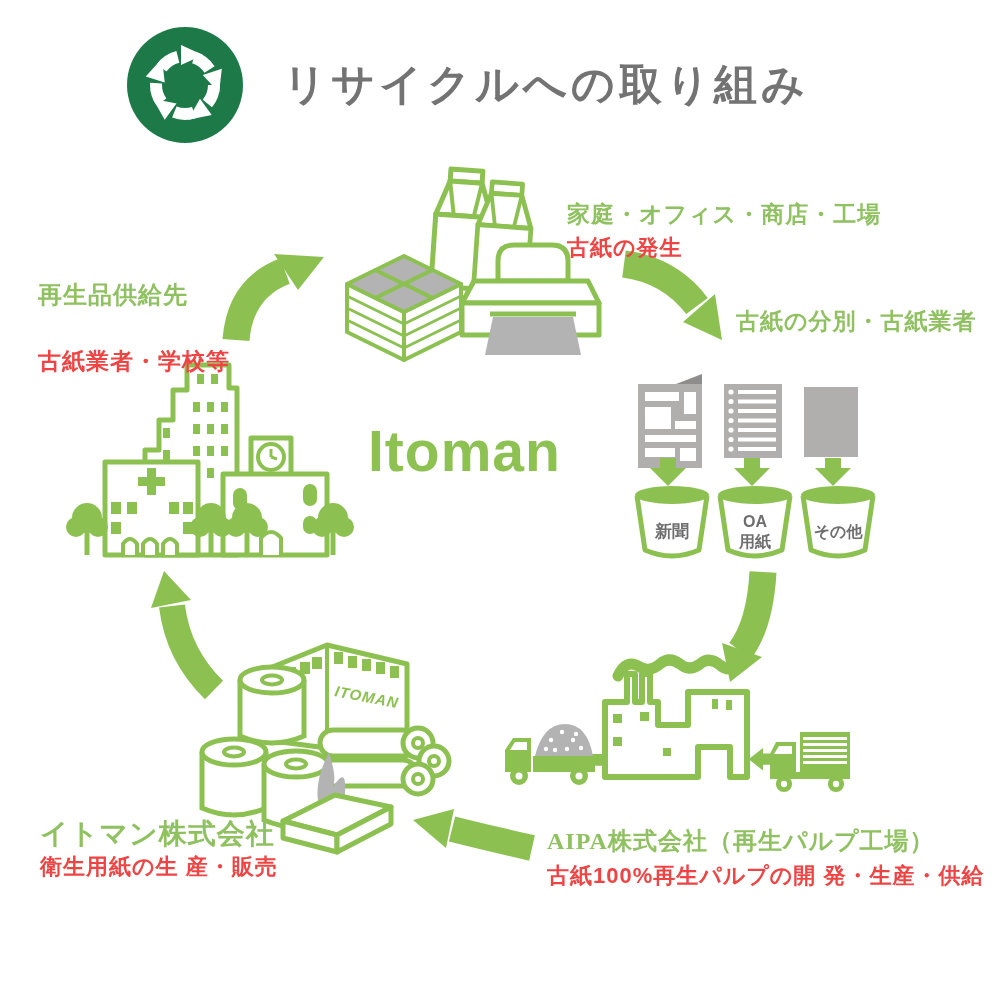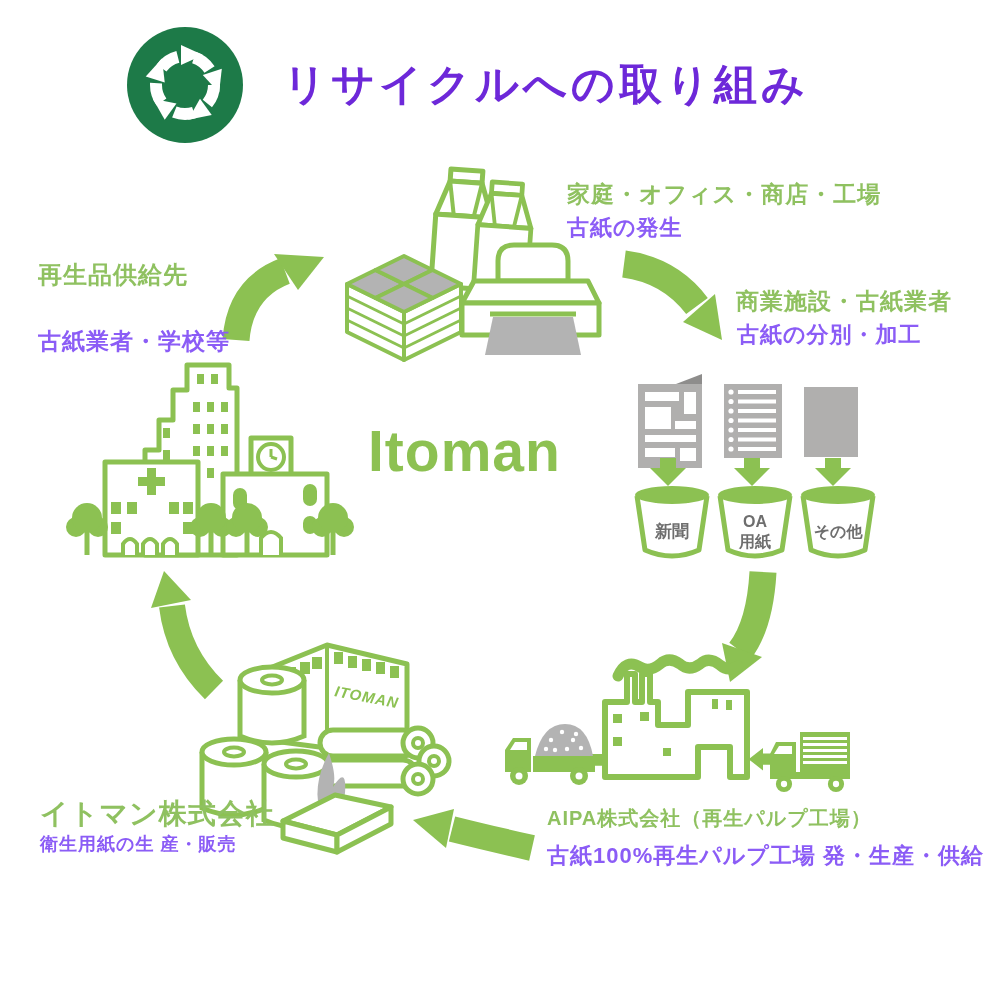--- a/index.html
+++ b/index.html
@@ -1,26 +1,26 @@
 <!DOCTYPE html>
 <html><head>
 <meta charset="utf-8">
 <style>
   html,body{margin:0;padding:0;background:#fff;}
   .canvas{
     position:relative;width:1000px;height:1000px;background:#fff;overflow:hidden;
     font-family:"Liberation Sans","DejaVu Sans",sans-serif;
   }
   .art{position:absolute;left:0;top:0;width:1000px;height:1000px;}
-  .lbl{position:absolute;white-space:pre;font-weight:600;letter-spacing:1px;}
+  .lbl{position:absolute;white-space:pre;font-weight:600;letter-spacing:1px;margin-top:20px;}
   .lbl-green{color:#8fc160;}
-  .lbl-dark{color:#8b5cf6;}
+  .lbl-dark{color:#ef4444;}
   .title{
     position:absolute;left:283px;top:56px;font-size:43px;font-weight:bold;
-    color:#6d28d9;letter-spacing:4px;white-space:pre;
+    color:#737373;letter-spacing:4px;white-space:pre;
   }
   .center-logo{
     position:absolute;left:368px;top:418px;font-size:57px;font-weight:bold;
     color:#8dc152;line-height:66px;letter-spacing:1px;white-space:pre;
   }
   svg text{font-family:"Liberation Sans","DejaVu Sans",sans-serif;}
 </style>
 </head>
 <body>
 
@@ -334,25 +334,24 @@
     </g>
   </svg>
 
   <div class="title">リサイクルへの取り組み</div>
 
   <div class="center-logo"><span>Itoman</span><br><br></div>
 
   <div class="lbl lbl-green" style="left:567px;top:179px;font-size:23px;">家庭・オフィス・商店・工場</div>
   <div class="lbl lbl-dark" style="left:567px;top:213px;font-size:22px;">古紙の発生</div>
 
-  <div class="lbl lbl-green" style="left:736px;top:286px;font-size:23px;">商業施設・古紙業者</div>
-  <div class="lbl lbl-dark" style="left:737px;top:320px;font-size:22px;">古紙の分別・加工</div>
-
-  <div class="lbl lbl-green" style="left:547px;top:805px;font-size:20px;">AIPA株式会社（再生パルプ工場）</div>
-  <div class="lbl lbl-dark" style="left:547px;top:841px;font-size:22px;">古紙100%再生パルプ工場 発・生産・供給</div>
+  <div class="lbl lbl-green" style="left:736px;top:286px;font-size:23px;">古紙の分別・古紙業者</div>
+
+  <div class="lbl lbl-green" style="left:547px;top:805px;font-size:24px;font-family:Liberation Serif, serif;">AIPA株式会社（再生パルプ工場）</div>
+  <div class="lbl lbl-dark" style="left:547px;top:841px;font-size:22px;">古紙100%再生パルプの開 発・生産・供給</div>
 
   <div class="lbl lbl-green" style="left:40px;top:795px;font-size:28px;">イトマン株式会社</div>
-  <div class="lbl lbl-dark" style="left:40px;top:832px;font-size:18px;">衛生用紙の生 産・販売</div>
+  <div class="lbl lbl-dark" style="left:40px;top:832px;font-size:22px;">衛生用紙の生 産・販売</div>
 
   <div class="lbl lbl-green" style="left:38px;top:259px;font-size:24px;">再生品供給先</div>
   <div class="lbl lbl-dark" style="left:38px;top:326px;font-size:23px;">古紙業者・学校等</div>
 
 </div>
 
 </body></html>

